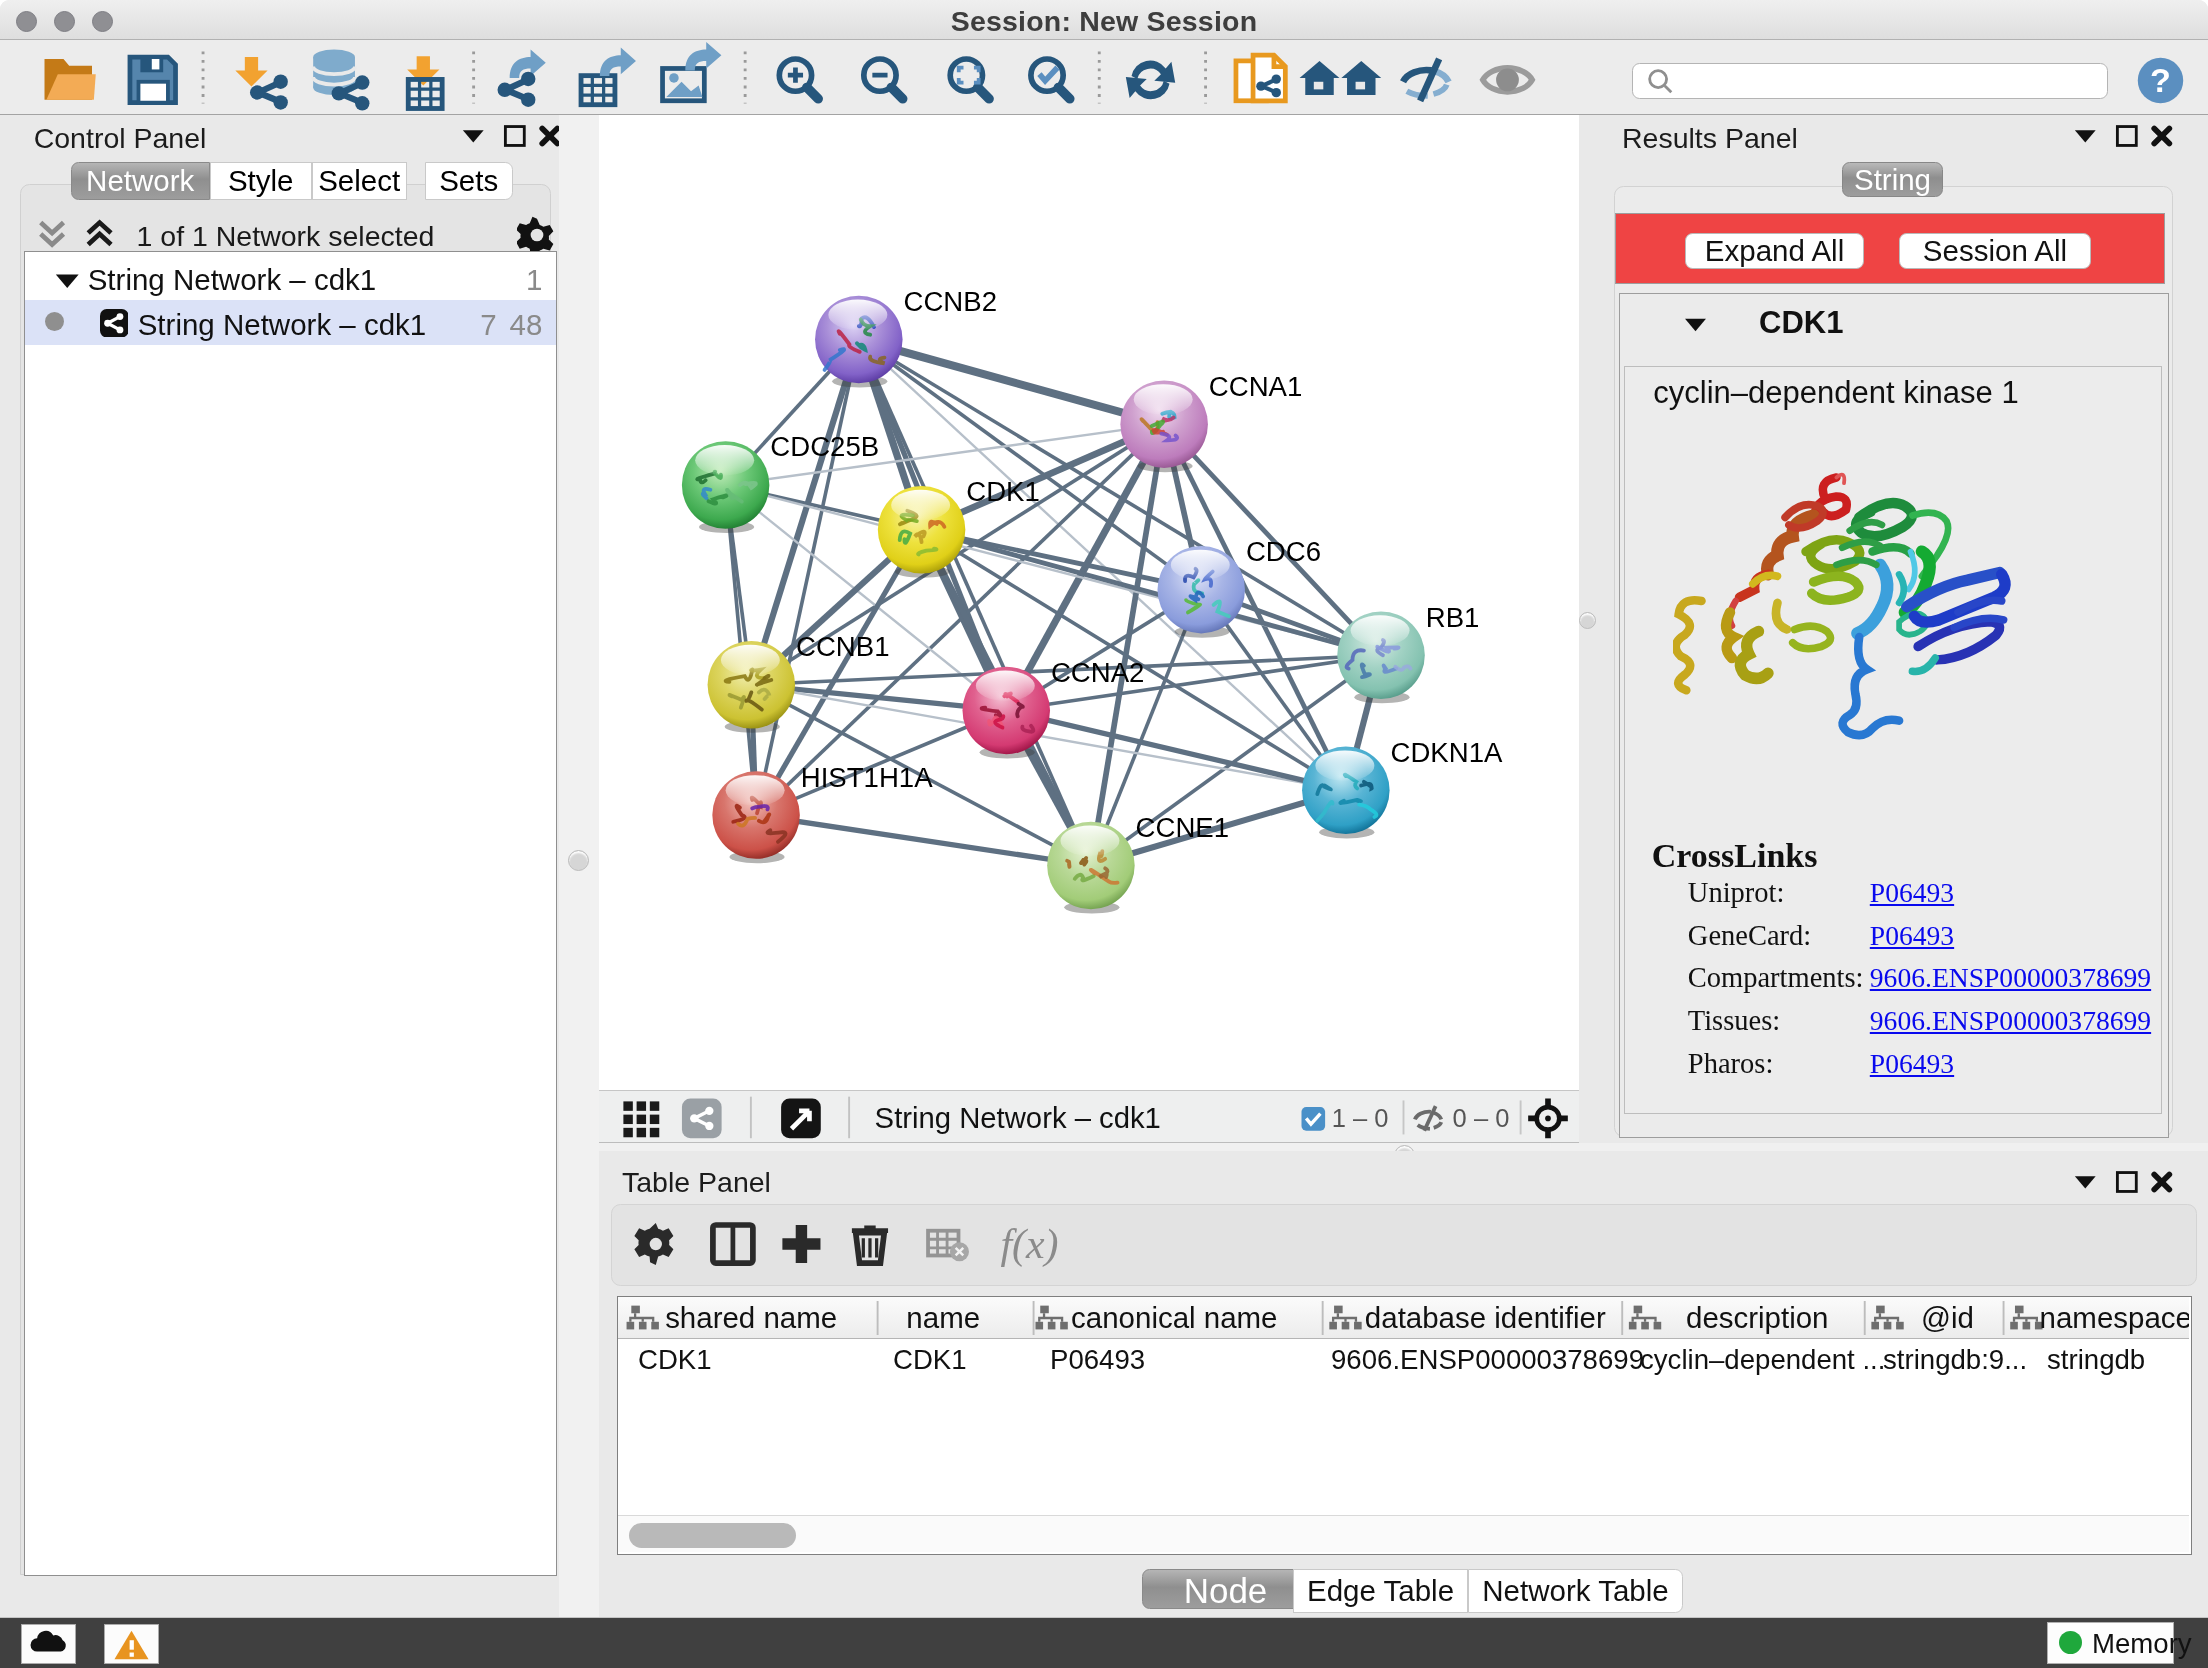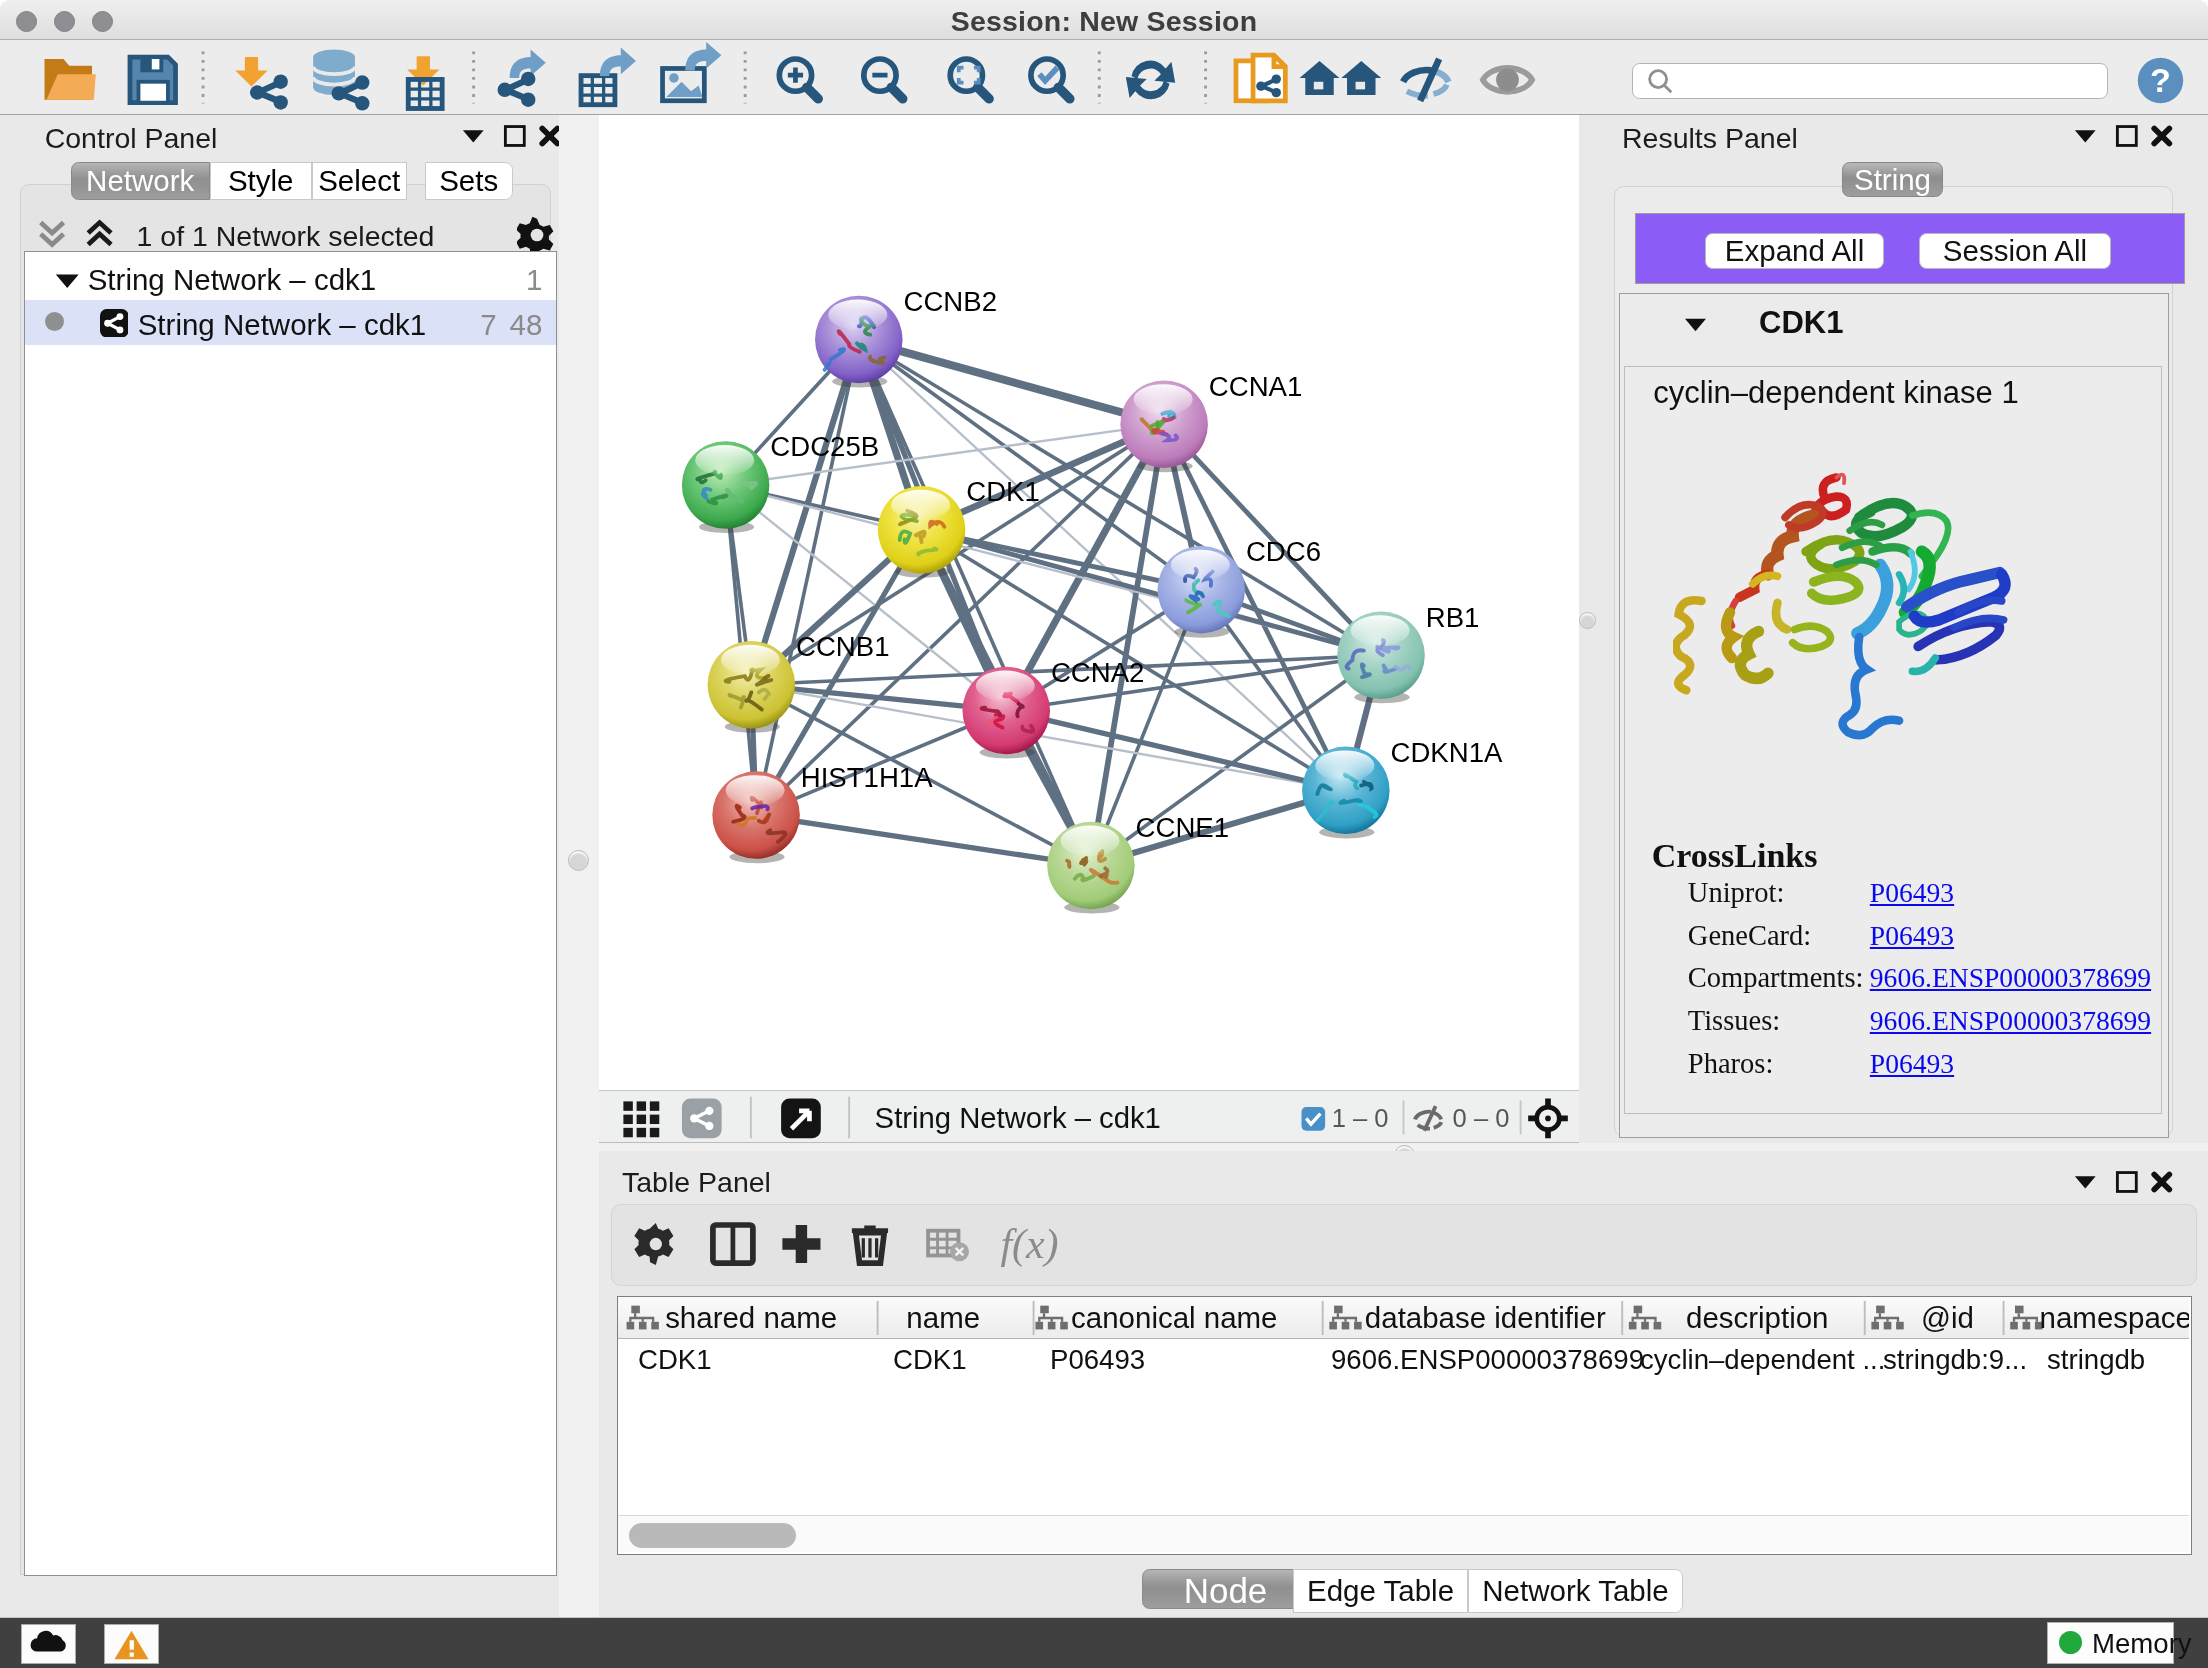--- a/index.html
+++ b/index.html
@@ -212,21 +212,21 @@
     <circle cx="18" cy="15" r="9" fill="none" stroke="#8f8f8f" stroke-width="3"></circle>
     <path d="M25,22 l7,7" stroke="#8f8f8f" stroke-width="3"></path>
         </svg>
       </div>
   <svg width="53" height="53" viewBox="0 0 56 56" style="position:absolute;left:2134px;top:14.3px">
     <circle cx="28" cy="28" r="24" fill="#5b8fc0"></circle>
     <text x="28" y="40" font-size="36" font-weight="bold" fill="#fff" text-anchor="middle" font-family="Liberation Sans">?</text>
   </svg>
   </div>
   <div id="cpanel" class="abs">
-    <div class="abs ptitle" style="left:39px; top:6.7px;">Control Panel</div>
+    <div class="abs ptitle" style="left:28px; top:6.7px;">Control Panel</div>
     <svg class="abs" width="114" height="34" viewBox="0 0 120 36" style="left:449px; top:3.8px;">
       <path d="M8,12 l11,13 11,-13 z" fill="#111"></path>
       <rect x="53" y="8" width="20" height="20" fill="none" stroke="#111" stroke-width="3"></rect>
       <path d="M92,10 l16,16 M108,10 l-16,16" stroke="#111" stroke-width="6" stroke-linecap="round"></path>
     </svg>
     <div class="tabs" style="left:65px; top:47px;">
       <div class="tab sel" style="left:0; width:139px; border-radius:7.6px 0 0 7.6px;">Network</div>
       <div class="tab" style="left:139px; width:102px;">Style</div>
       <div class="tab" style="left:241px; width:95px;">Select</div>
       <div class="tab" style="left:354px; width:88px; border-radius:0 7.6px 7.6px 0;">Sets</div>
@@ -578,21 +578,21 @@
     <div class="abs ptitle" style="left:43px; top:6.7px;">Results Panel</div>
     <svg class="abs" width="114" height="34" viewBox="0 0 120 36" style="left:488px; top:3.8px;">
       <path d="M8,12 l11,13 11,-13 z" fill="#111"></path>
       <rect x="53" y="8" width="20" height="20" fill="none" stroke="#111" stroke-width="3"></rect>
       <path d="M92,10 l16,16 M108,10 l-16,16" stroke="#111" stroke-width="6" stroke-linecap="round"></path>
     </svg>
     <div class="abs" style="left:35px; top:71px; width:559px; height:951px; background:#ebebeb; border:1px solid #d2d2d2; border-radius:9.5px;"></div>
     <div class="abs" style="left:263px; top:47px; width:101px; height:35px; border-radius:7.6px;
       background:linear-gradient(#b9b9b9,#8e8e8e 45%,#9d9d9d); border:1px solid #878787;
       color:#fff; font-size:29.5px; text-align:center; line-height:33px;">String</div>
-    <div class="abs" style="left:56px; top:98px; width:550px; height:71px; border:1.9px solid #9d9d9d; background:#8b5cf6;">
+    <div class="abs" style="left:36px; top:98px; width:550px; height:71px; border:1.9px solid #9d9d9d; background:#ef4444;">
       <div class="abs" style="left:69px; top:19px; width:179px; height:36px; background:#fff; border:1px solid #b9b9b9; border-radius:7.6px; font-size:29.5px; text-align:center; line-height:34px; color:#111;">Expand All</div>
       <div class="abs" style="left:283px; top:19px; width:192px; height:36px; background:#fff; border:1px solid #b9b9b9; border-radius:7.6px; font-size:29.5px; text-align:center; line-height:34px; color:#111;">Session All</div>
     </div>
     <div class="abs" style="left:40px; top:178px; width:550px; height:845px; border:1.9px solid #9d9d9d; background:#ebebeb;">
       <svg class="abs" width="25" height="19" viewBox="0 0 26 20" style="left:63px; top:21px;">
         <path d="M2,4 l11,13 11,-13 z" fill="#111"></path>
         </svg>
       <div class="abs" style="left:139px; top:10.5px; font-size:31px; font-weight:bold; color:#111;">CDK1</div>
       <div class="abs" style="left:3.8px; top:52px; width:538px; height:748px; background:#ececec; border:1px solid #bdbdbd;margin-top:20px;">
         <div class="abs" style="left:28.5px; top:7.6px; font-size:31px; color:#111;">cyclin–dependent kinase 1</div>

